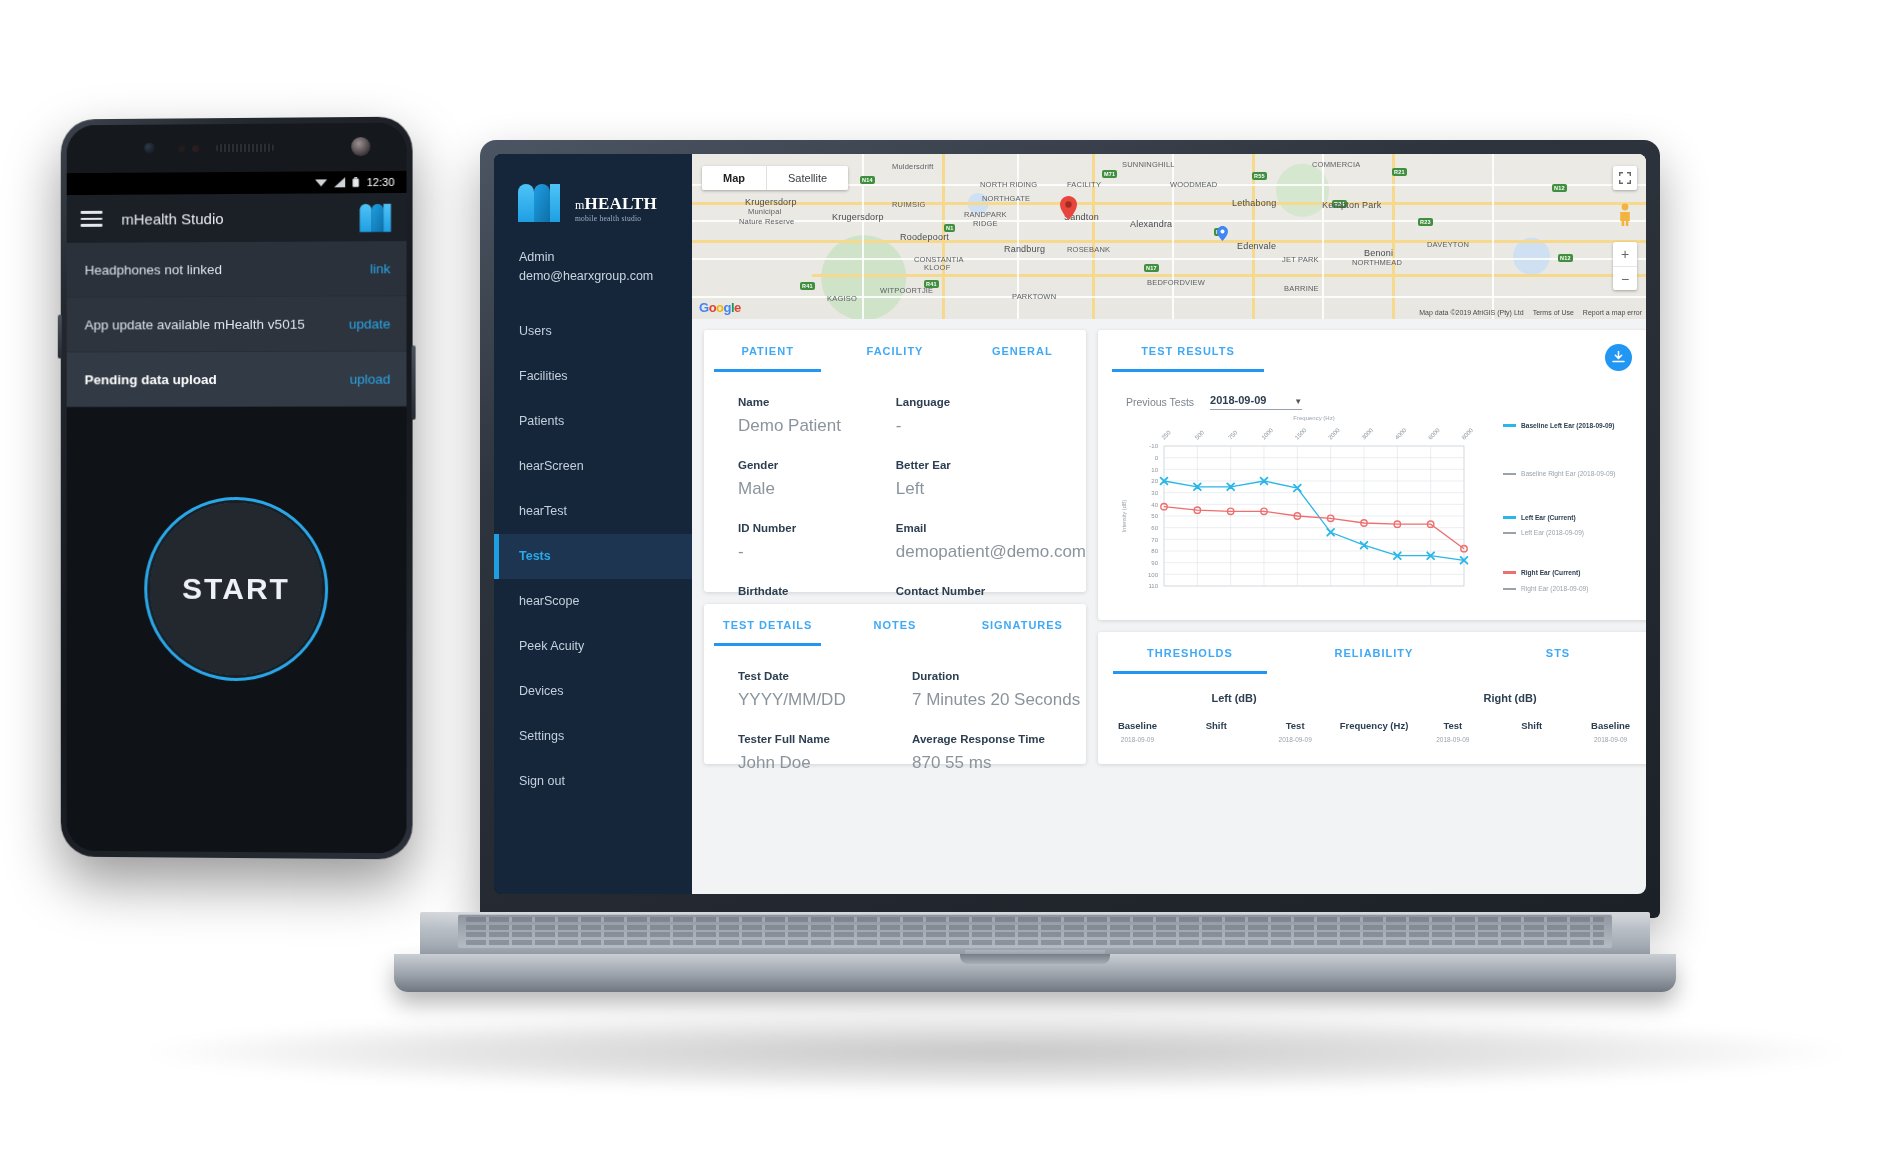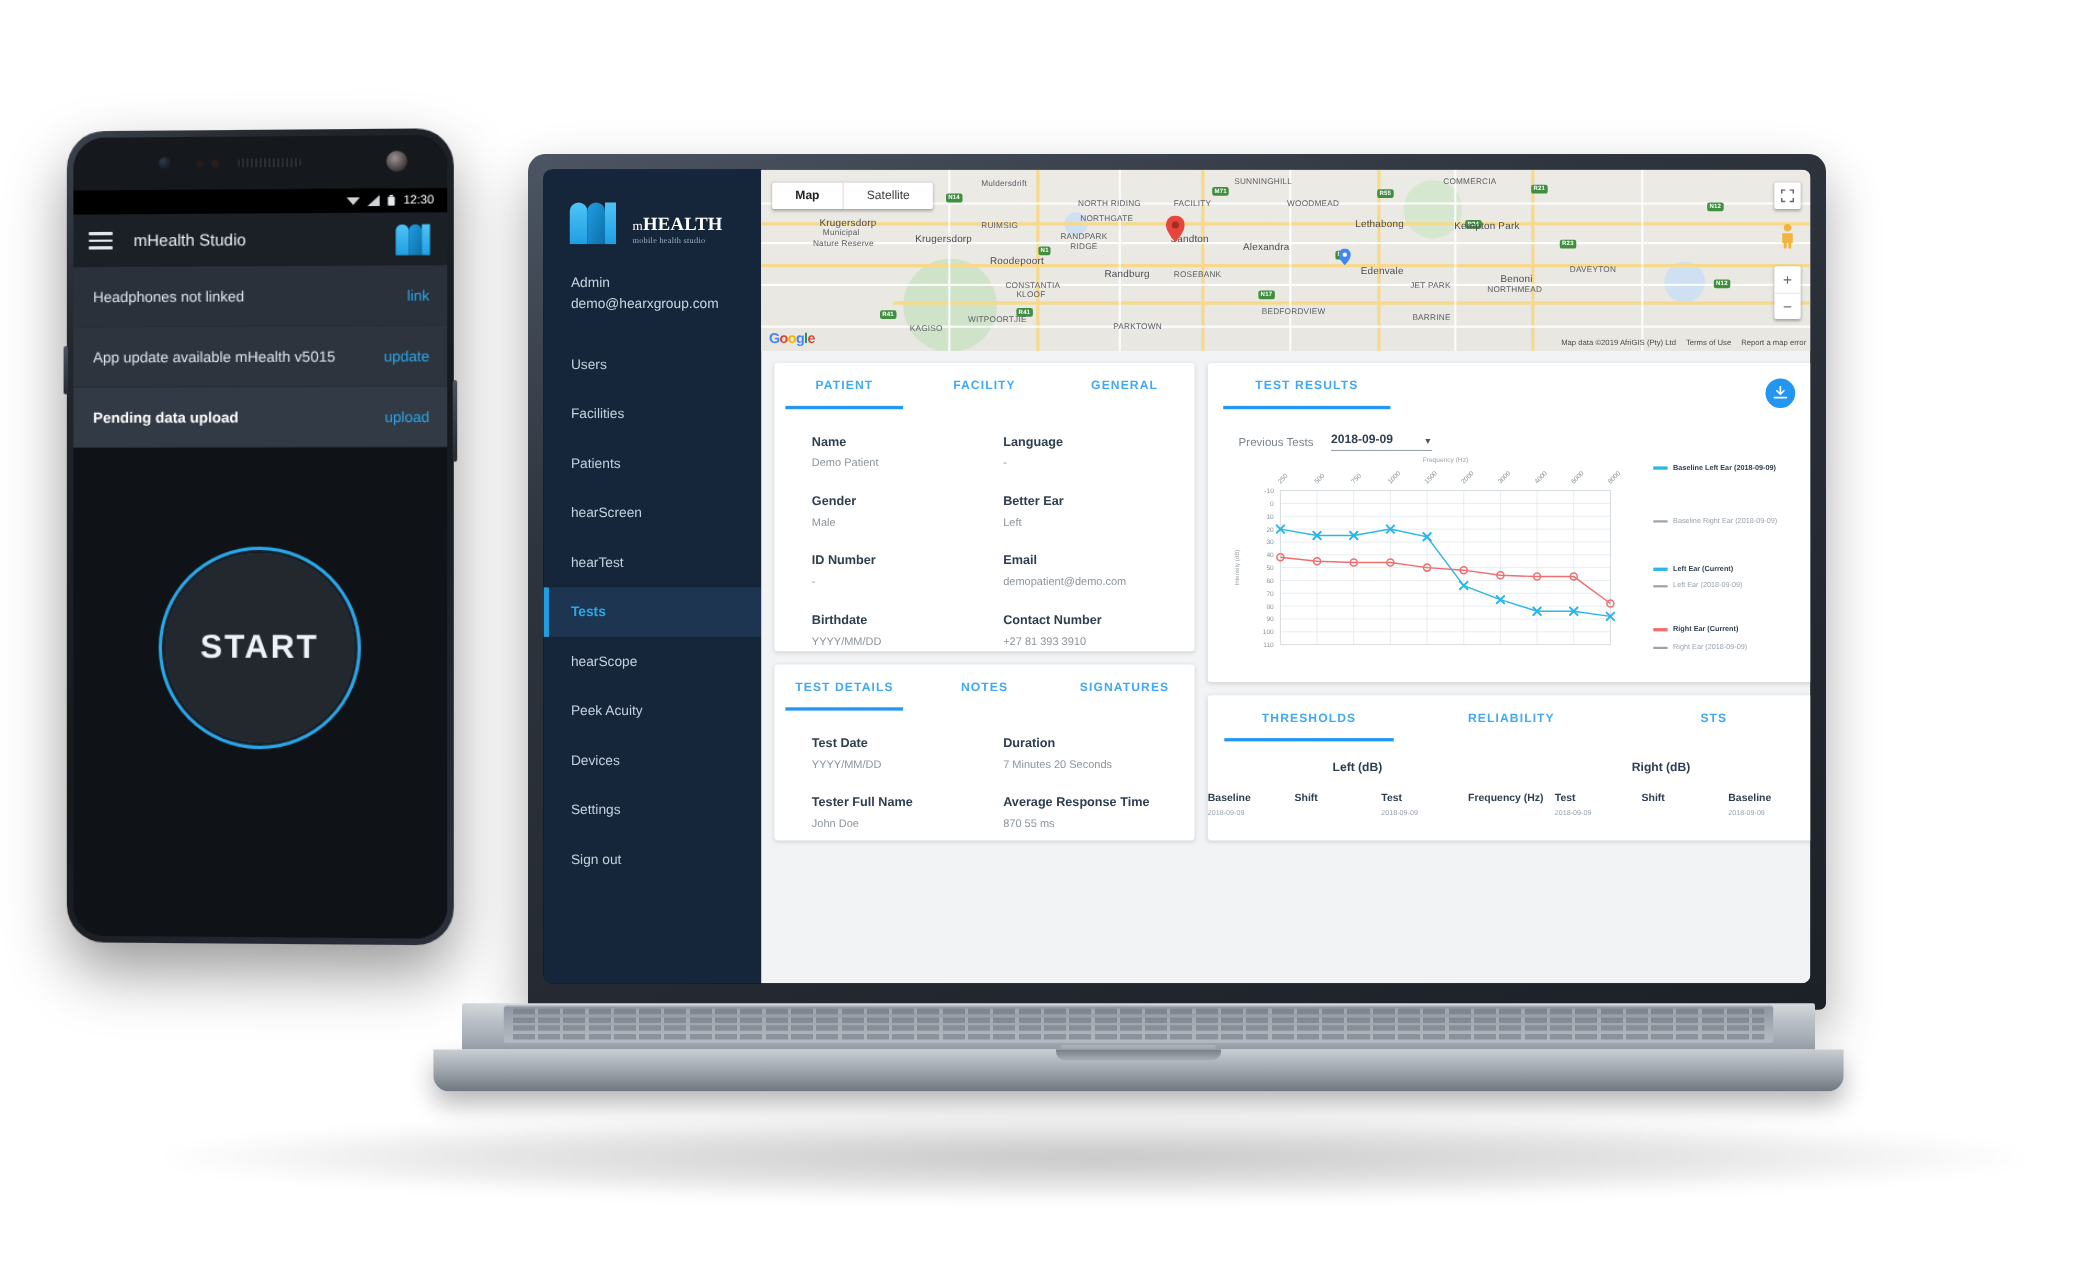--- a/index.html
+++ b/index.html
@@ -145,21 +145,21 @@
   .card{ position:absolute; background:#fff; border-radius:3px;
          box-shadow:0 1px 4px rgba(0,0,0,.13); }
   .tabs{ display:flex; height:42px; }
   .tab{ flex:1; display:flex; align-items:center; justify-content:center;
         font-size:11px; letter-spacing:1px; color:#3fa9f5; font-weight:bold; cursor:pointer;
         position:relative; }
   .tab.active:after{ content:""; position:absolute; left:8%; bottom:0; width:84%; height:3px; background:#2196f3;}
 
   .fieldgrid{ display:grid; grid-template-columns:1fr 1fr; padding:24px 0 0 34px; row-gap:23px;}
   .fld .k{ font-size:11.5px; font-weight:bold; color:#2c3e50; margin-bottom:8px;}
-  .fld .v{ font-size:10px; color:#8b949c;}
+  .fld .v{ font-size:17px; color:#8b949c;}
 
   
   .prev-row{ display:flex; align-items:center; gap:16px; padding:22px 0 0 28px;}
   .prev-lbl{ font-size:10.5px; color:#7b848c;}
   .prev-sel{ width:92px; border-bottom:1px solid #9aa3ab; padding-bottom:3px;
              display:flex; justify-content:space-between; align-items:flex-end;}
   .prev-sel span{ font-size:11px; font-weight:bold; color:#2c3e50;}
   .prev-sel i{ font-style:normal; font-size:8px; color:#555;}
 
   .dl-btn{ position:absolute; right:18px; top:14px; width:27px; height:27px; border-radius:50%;
@@ -171,21 +171,21 @@
   .lg-item{ display:flex; align-items:center; gap:5px; position:absolute; white-space:nowrap;}
   .lg-line{ width:13px; height:2px; flex:0 0 13px;}
   .lg-txt{ font-size:6.6px; }
   .lg-txt.b{ font-weight:bold; color:#2c3e50;}
   .lg-txt.g{ color:#9aa3ab;}
 
   
   .th-head{ display:flex; padding:20px 0 0 0;}
   .th-ear{ font-size:11px; font-weight:bold; color:#2c3e50;}
   .th-cols{ display:flex; margin-top:16px;}
-  .th-col{ flex:1; }
+  .th-col{ flex:1; text-align:center;}
   .th-col .h{ font-size:9.5px; font-weight:bold; color:#2c3e50;}
   .th-col .d{ font-size:6.5px; color:#9aa3ab; margin-top:5px;}
 
   
   .phone{ position:absolute; left:60px; top:118px; width:352px; height:740px;
           background:linear-gradient(135deg,#3c434d 0%, #23272e 18%, #15181d 55%, #2b303a 100%);
           border-radius:34px; padding:6px;
           box-shadow:0 26px 55px rgba(0,0,0,.40);
           transform:perspective(1600px) rotateY(-2deg);}
   .phone-in{ width:100%; height:100%; background:#0d1014; border-radius:29px; overflow:hidden; position:relative;}

